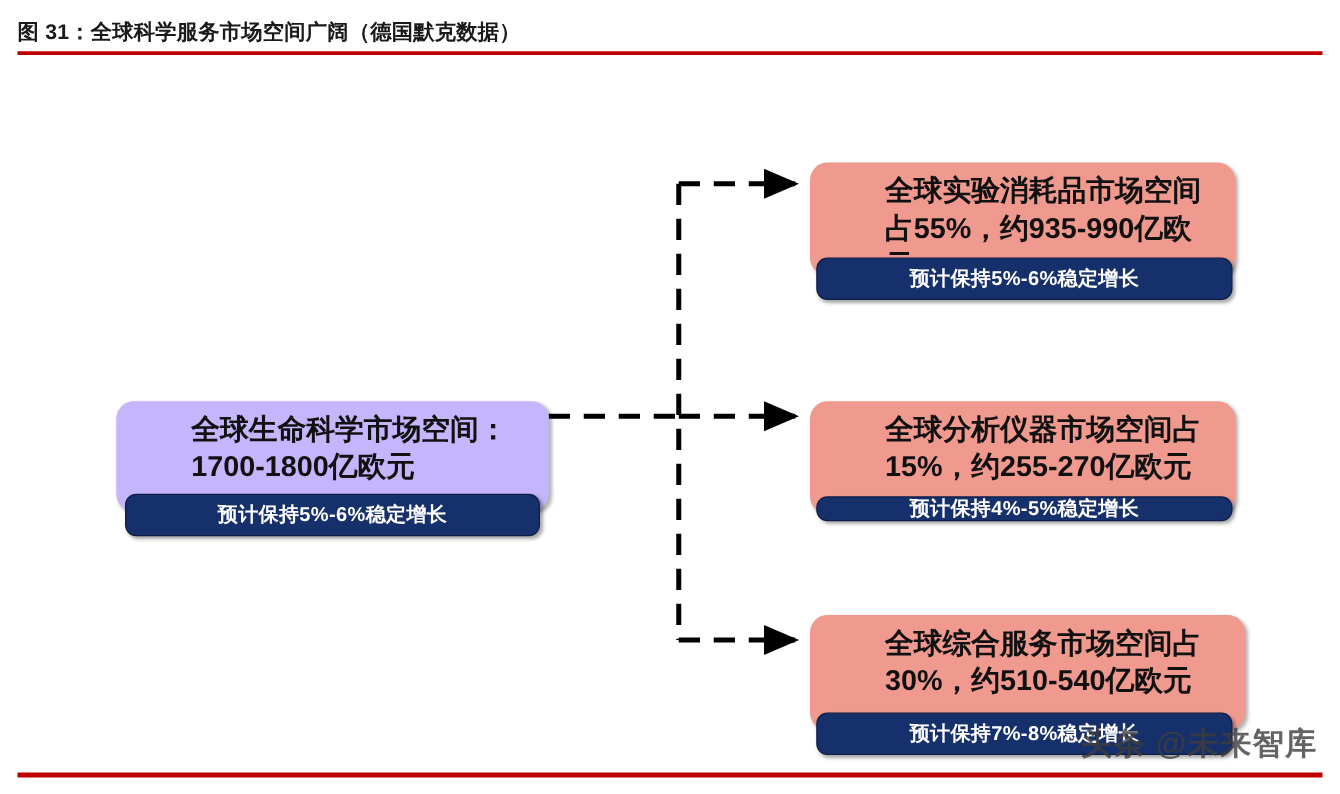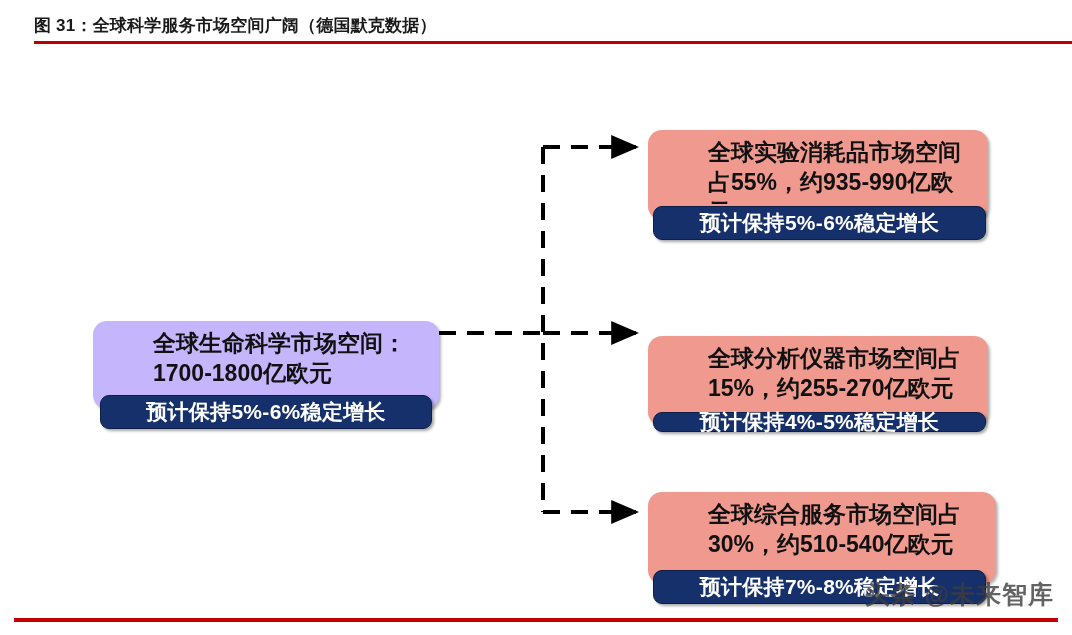--- a/index.html
+++ b/index.html
@@ -14,21 +14,20 @@
     overflow: hidden;
     position: relative;
   }
 
   
   #header {
     position: absolute;
     left: 0; top: 0;
     width: 872px;
     height: 45px;
-    margin-left: 20px;
   }
   #fig-title {
     position: absolute;
     left: 14px;
     top: 14px;
     font-size: 17px;
     font-weight: bold;
     color: #1a1a1a;
     letter-spacing: 0.2px;
     white-space: nowrap;
@@ -90,40 +89,40 @@
     border-radius: 9px;
     background: #16306b;
     border: 1px solid #0d1f47;
     box-sizing: border-box;
     display: flex;
     align-items: center;
     justify-content: center;
     box-shadow: 2px 2px 3px rgba(0,0,0,0.35);
   }
   .node-banner span {
-    font-size: 21px;
+    font-size: 16px;
     font-weight: bold;
     color: #ffffff;
     letter-spacing: 0.3px;
     white-space: nowrap;
   }
 
   
   #node-root { left: 93px; top: 276px; width: 346px; height: 120px; }
   #node-root .node-body { height: 88px; background: #c4b5fd; }
   #node-root .node-banner { left: 7px; top: 74px; width: 332px; height: 34px; }
 
   
   .node-pink .node-body { background: #f0998f; }
 
   #node-consumables { left: 648px; top: 85px;  width: 340px; height: 122px; }
   #node-consumables .node-body { height: 90px; }
   #node-consumables .node-banner { left: 5px; top: 76px; width: 333px; height: 34px; }
 
-  #node-instruments { left: 648px; top: 276px; width: 340px; height: 122px; margin-top: 15px; }
+  #node-instruments { left: 648px; top: 276px; width: 340px; height: 122px; }
   #node-instruments .node-body { height: 90px; }
   #node-instruments .node-banner { left: 5px; top: 76px; width: 333px; height: 20px; }
 
   #node-services { left: 648px; top: 447px; width: 348px; height: 124px; }
   #node-services .node-body { height: 92px; }
   #node-services .node-banner { left: 5px; top: 78px; width: 333px; height: 34px; align-items: center; }
 
   
   #watermark {
     position: absolute;

